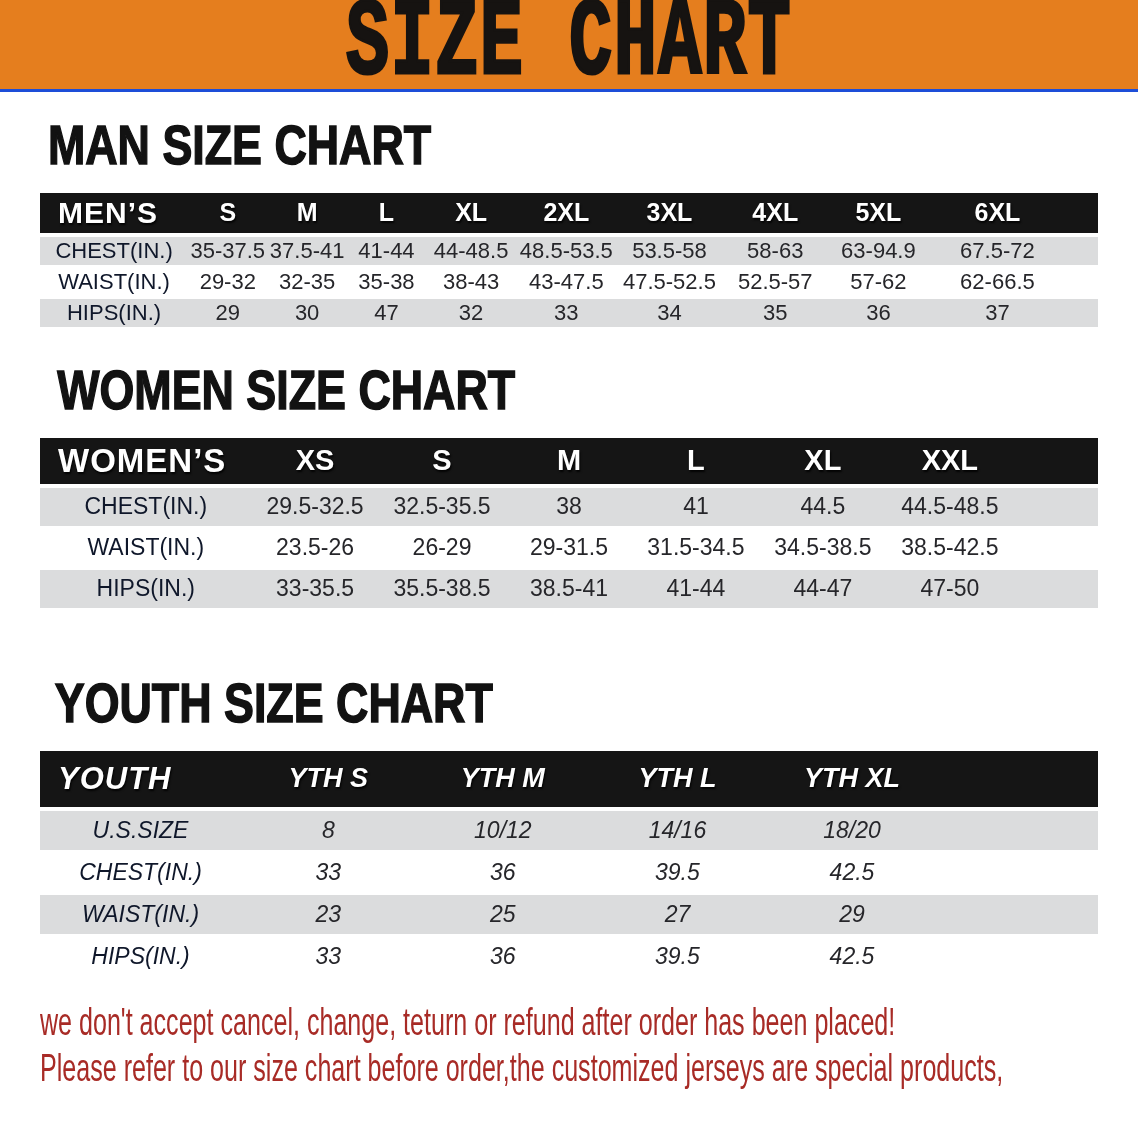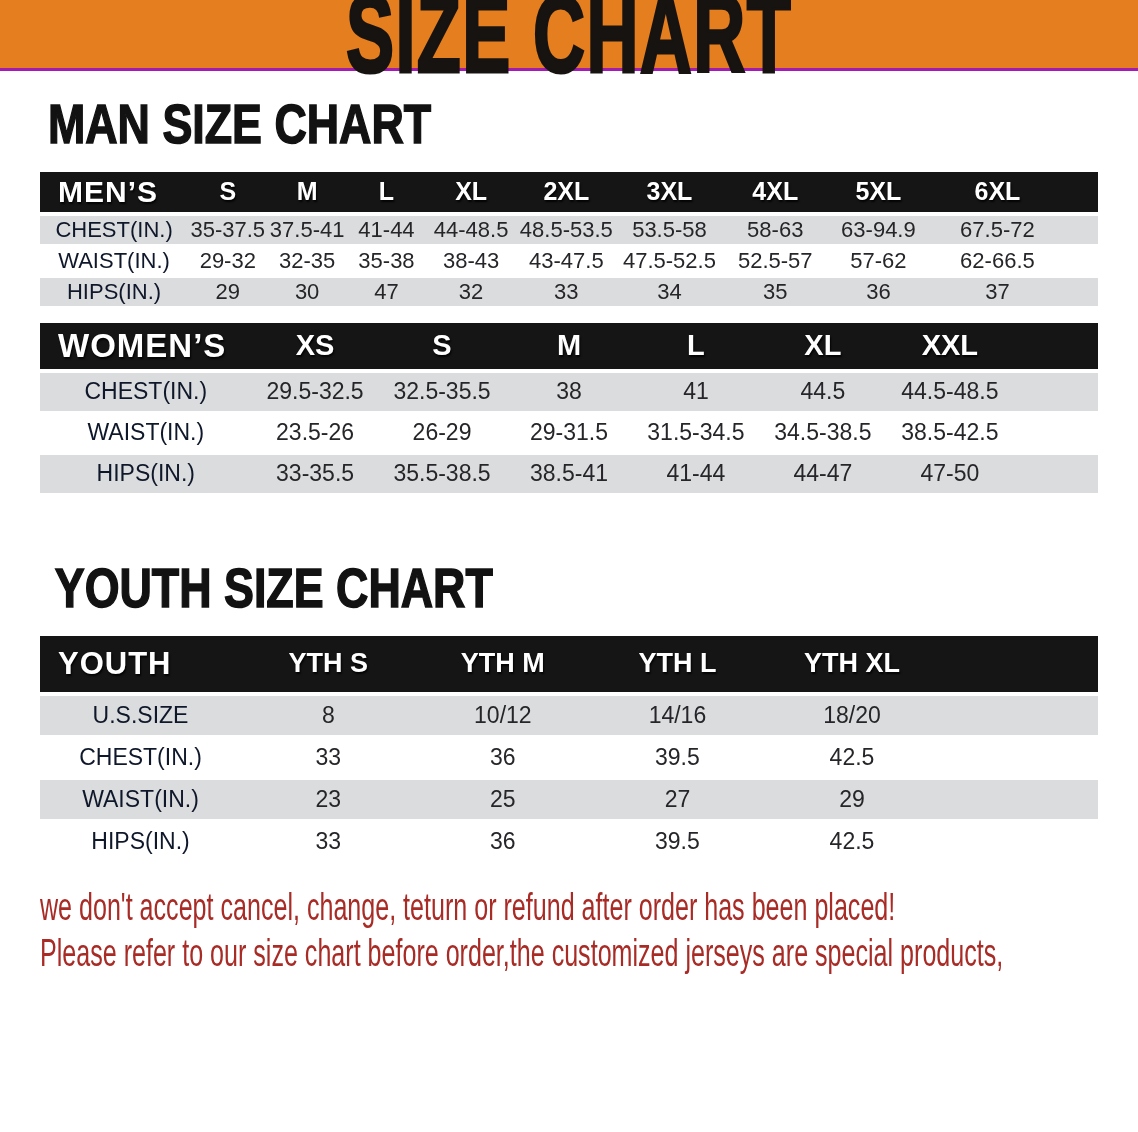--- a/index.html
+++ b/index.html
@@ -12,23 +12,23 @@
     --footer-text:#A82B26;
     --heading-text:#121212;
   }
   *{box-sizing:border-box;}
   html,body{margin:0;padding:0;}
   body{
     width:1138px;height:1132px;overflow:hidden;background:#fff;
     font-family:"Liberation Sans",sans-serif;
   }
   .banner{
-    height:71px;background:var(--banner-bg);
-    border-bottom:3px solid #a21caf;
-    display:flex;align-items:center;justify-content:center;
+    height:92px;background:var(--banner-bg);
+    border-bottom:3px solid #1d4ed8;
+    display:flex;align-items:center;justify-content:center;font-family:Liberation Mono, monospace;
   }
   .banner-title{
     font-size:106px;line-height:99px;font-weight:bold;color:var(--banner-title);
     -webkit-text-stroke:3px var(--banner-title);
     transform:scale(0.68,1.04);white-space:nowrap;letter-spacing:2px;
   }
   .section-title{font-weight:bold;color:var(--heading-text);}
   .section-title>span{
     display:inline-block;font-size:56px;line-height:56px;white-space:nowrap;
     -webkit-text-stroke:1.5px var(--heading-text);
@@ -36,21 +36,21 @@
   }
   #men-title{margin-top:25px;}
   #women-title{margin-top:32px;}
   #youth-title{margin-top:64px;text-decoration:underline;}
   table.size-table{
     width:1058px;margin-left:40px;border-collapse:separate;border-spacing:0;
     table-layout:fixed;
   }
   #men-table{margin-top:17px;}
   #women-table{margin-top:14px;}
-  #youth-table{margin-top:16px;}
+  #youth-table{margin-top:16px;font-style:italic;}
   thead th{
     background:var(--table-header-bg);color:var(--table-header-text);
     font-weight:bold;text-align:center;vertical-align:middle;
     border-bottom:4px solid var(--row-plain);
     text-shadow:1px 2px 2px rgba(0,0,0,0.85);
   }
   th.corner{text-align:left;padding-left:18px;letter-spacing:1px;}
   #men-table thead th{height:44px;font-size:25px;}
   #men-table th.corner{font-size:30px;margin-left:24px;}
   #women-table thead th{height:50px;font-size:29px;}
@@ -149,20 +149,21 @@
         <td>35</td>
         <td>36</td>
         <td>37</td>
         <td></td>
       </tr>
     </tbody>
   </table>
 </section>
 
 <section>
+  <h2 class="section-title" id="women-title"><span>WOMEN SIZE CHART</span></h2>
   <table class="size-table" id="women-table">
     <colgroup>
       <col style="width:20%">
         <col style="width:12%">
         <col style="width:12%">
         <col style="width:12%">
       <col style="width:12%">
         <col style="width:12%">
         <col style="width:12%">
         <col style="width:8%">

